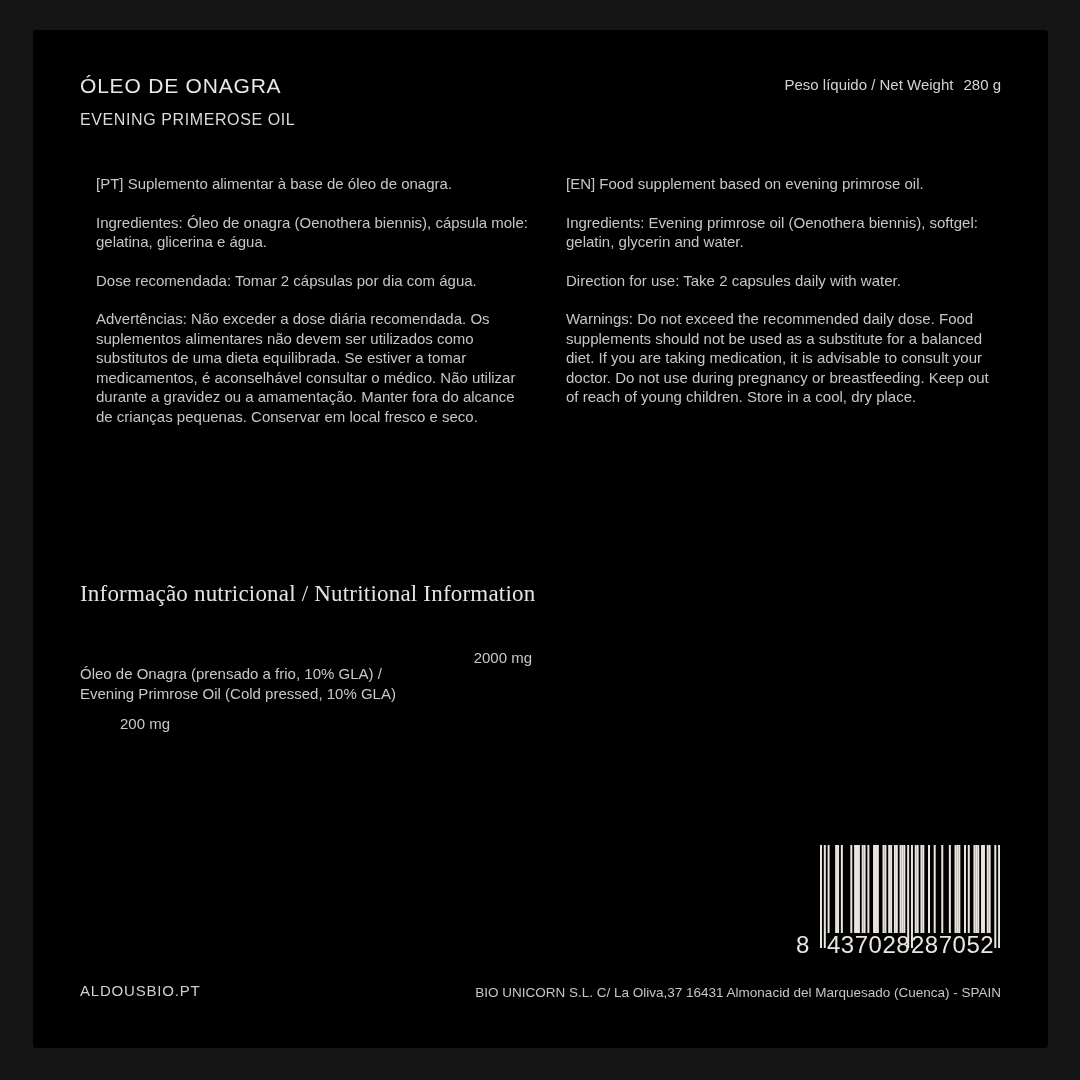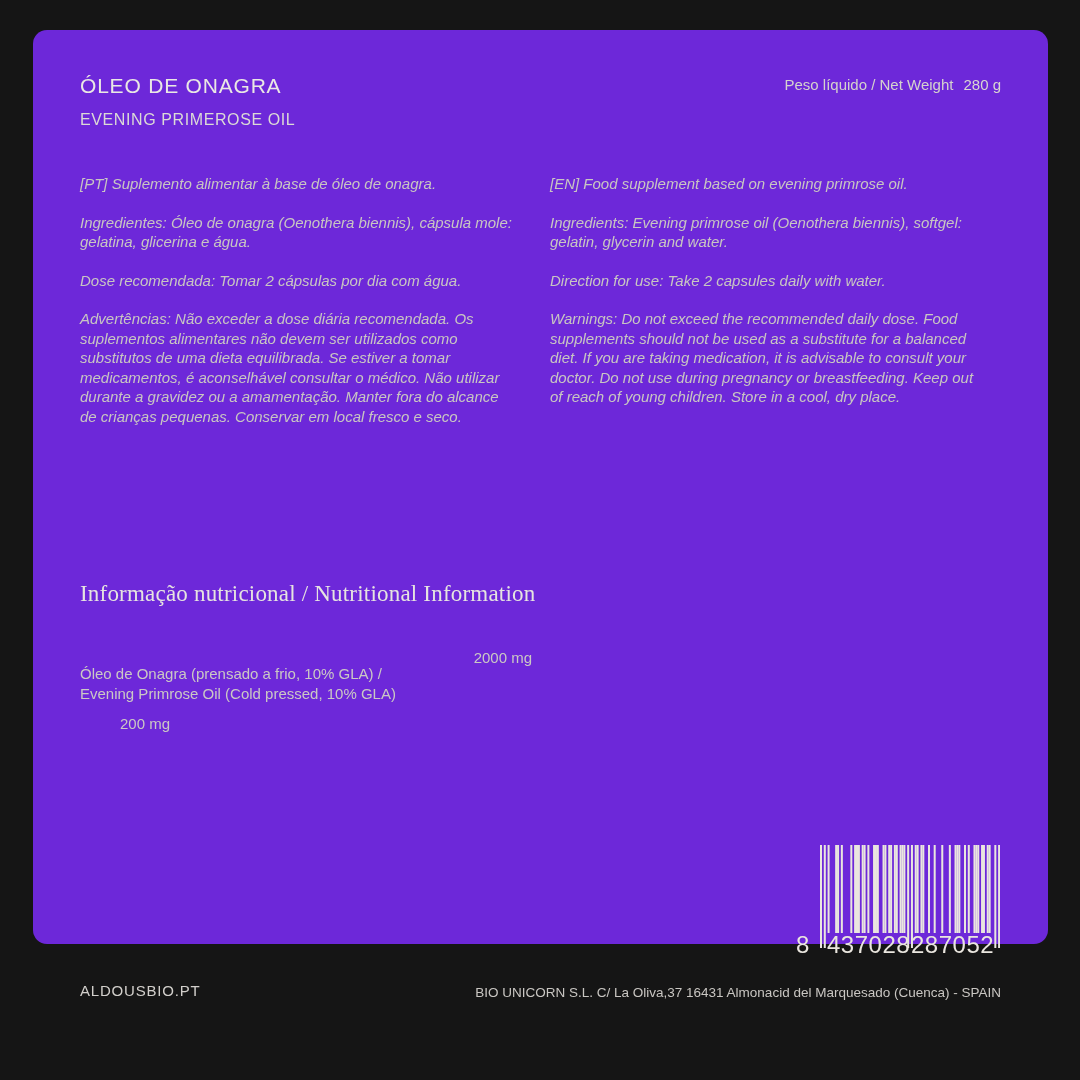--- a/index.html
+++ b/index.html
@@ -3,41 +3,41 @@
 <meta charset="utf-8">
 <style>
   html,body{margin:0;padding:0;}
   body{
     width:1080px;height:1080px;position:relative;overflow:hidden;
     background:#151515;
     font-family:"Liberation Sans", sans-serif;
     -webkit-font-smoothing:antialiased;
   }
   .card{
-    position:absolute;left:33px;top:30px;width:1015px;height:914px;
-    background:#6d28d9;border-radius:14px;color:#c9c6c2;
+    position:absolute;left:33px;top:30px;width:1015px;height:1018px;
+    background:#000000;border-radius:3px;color:#c9c6c2;
   }
   
   .title{
     position:absolute;left:47px;top:44px;
     font-size:21px;letter-spacing:0.8px;color:#eae8e4;font-weight:400;
   }
   .subtitle{
     position:absolute;left:47px;top:81px;
     font-size:16px;letter-spacing:0.6px;color:#dcdad6;font-weight:400;
   }
   .weight{
     position:absolute;top:46px;right:47px;font-size:15px;color:#d5d2ce;
   }
   .weight .val{margin-left:10px;color:#d9d6d2;}
   
   .col{position:absolute;top:144px;font-size:15px;line-height:19.5px;}
   .col-pt{left:47px;width:482px;}
   .col-en{left:517px;width:468px;}
-  .para{white-space:pre-line;margin:0 0 19px 0;color:#c9c6c2;font-style:italic;}
+  .para{white-space:pre-line;margin:0 0 19px 16px;color:#c9c6c2;}
   
   .nut-heading{
     position:absolute;left:47px;top:551px;
     font-size:23px;color:#e6e4e0;letter-spacing:0.2px;font-family:Liberation Serif, serif;
   }
   .nut-subheading{
     position:absolute;left:47px;top:577px;
     font-size:15px;color:#ccc9c5;
   }
   .nut-rows{position:absolute;left:47px;top:618px;width:452px;}

